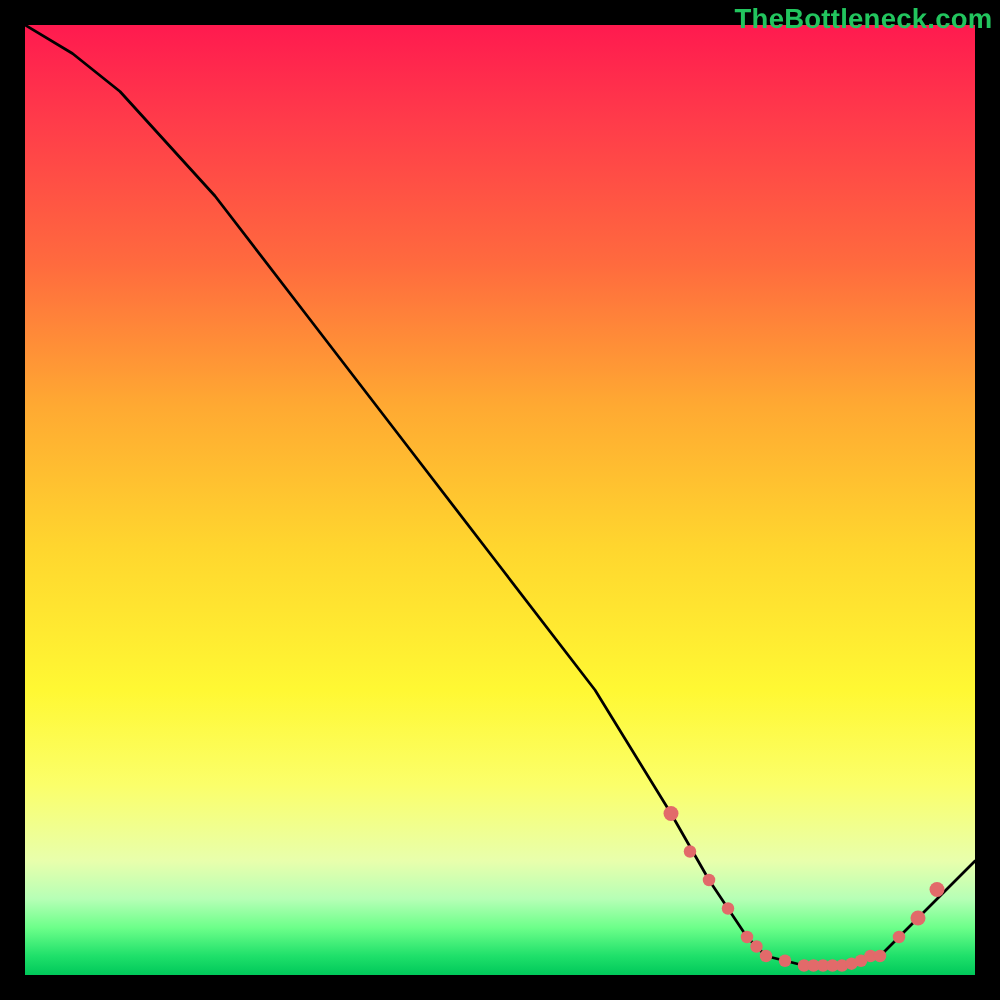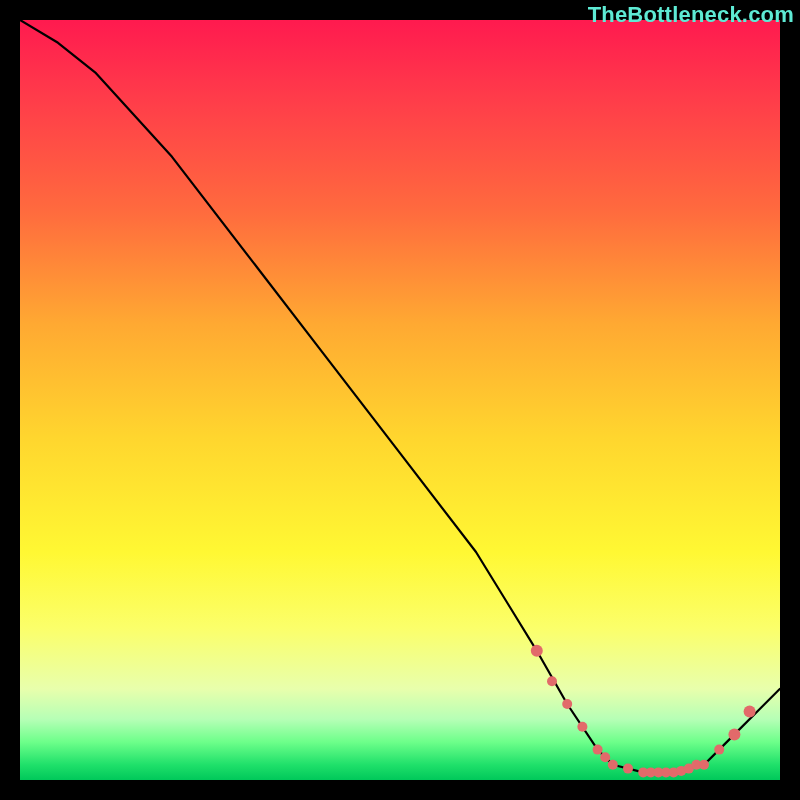--- a/index.html
+++ b/index.html
@@ -48,21 +48,21 @@
     fill: #e26a6a;
     stroke: none;
   }
   .watermark {
     position: absolute;
     top: 2px;
     right: 6px;
     font-family: Arial, Helvetica, sans-serif;
     font-size: 22px;
     font-weight: 600;
-    color: #5eead4;
+    color: #22c55e;
     letter-spacing: 0.2px;
     user-select: none;
   }
 </style>
 </head>
 <body>
 
 <div class="stage">
   <div class="plot-area">
     <svg class="plot-svg" viewBox="0 0 760 760" preserveAspectRatio="none">

